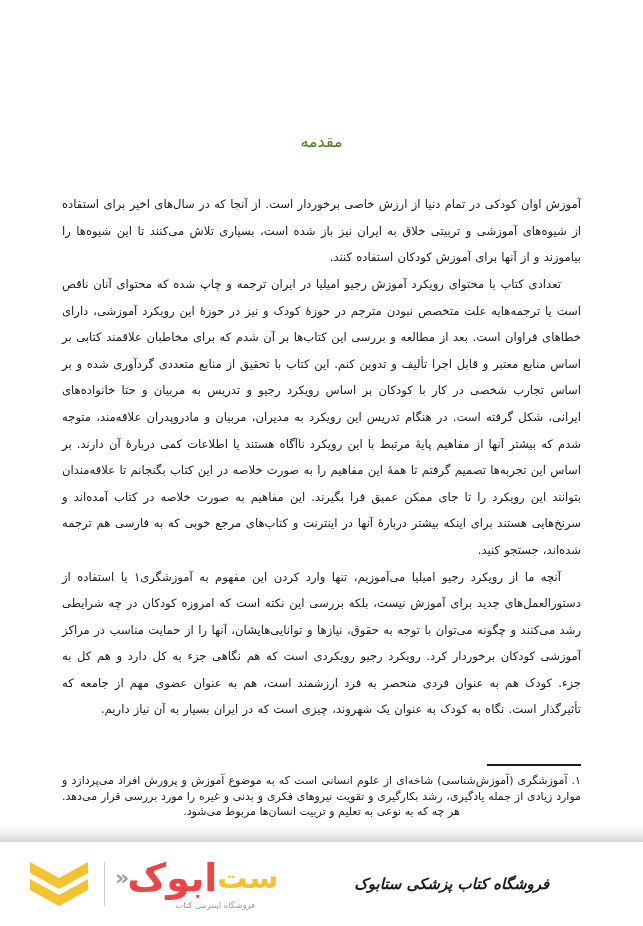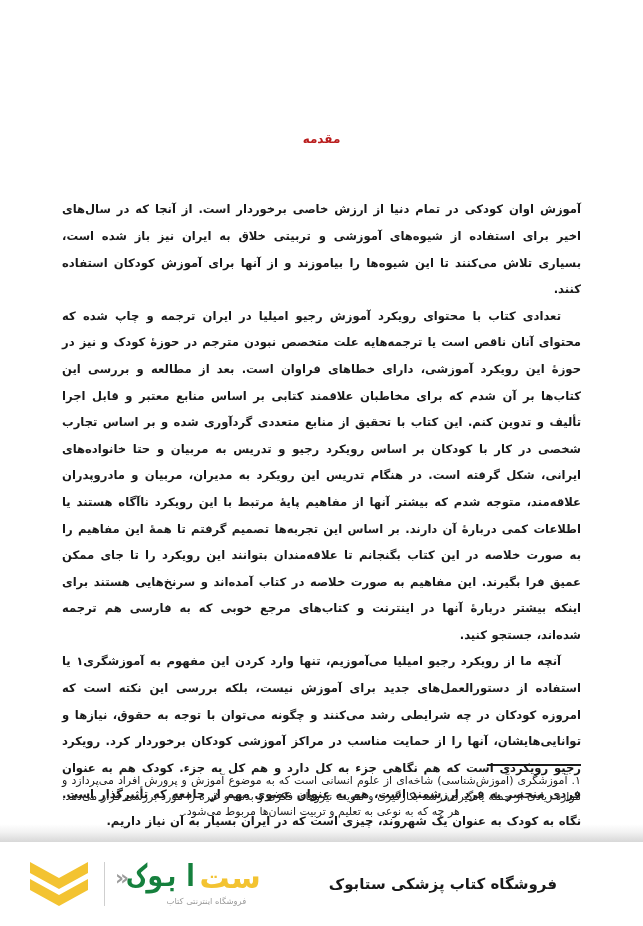--- a/index.html
+++ b/index.html
@@ -30,30 +30,29 @@
     flex: 0 0 824px;
     height: 824px;
     background: #ffffff;
     padding: 0 62px;
     direction: rtl;
   }
 
   .doc-title {
     margin-top: 132px;
     text-align: center;
-    color: #b91c1c;
-    font-size: 12px;
-    font-weight: bold;
+    color: #4d7c0f;
+    font-size: 16px;
+    font-weight: normal;
     letter-spacing: 0.3px;
     line-height: 1.2;
   }
 
   .body-block {
-    margin-top: 50px;
-    font-weight: bold;
+    margin-top: 40px;
   }
 
   .para {
     text-align: justify;
     text-align-last: right;
     color: #1a1a1a;
     font-size: 11.6px;
     line-height: 26.6px;
     word-spacing: 0.5px;
   }
@@ -111,20 +110,21 @@
     direction: rtl;
     padding-left: 6px;
   }
 
   .footer-fa {
     font-size: 15px;
     color: #1a1a1a;
     font-weight: bold;
     line-height: 1.35;
     letter-spacing: 0.2px;
+    font-style: italic;
   }
 
   .footer-url {
     margin-top: 4px;
     font-size: 20px;
     font-weight: bold;
     letter-spacing: 3.6px;
     color: #111111;
     direction: ltr;
     font-family: "Liberation Sans", sans-serif;
@@ -175,25 +175,24 @@
   }
 
   .brand-name .seg-a {
     color: #f3c331;
     font-size: 30px;
     font-weight: bold;
     letter-spacing: -1px;
   }
 
   .brand-name .seg-b {
-    color: #15803d;
-    font-size: 30px;
+    color: #ef4444;
+    font-size: 38px;
     font-weight: bold;
     letter-spacing: -1px;
-    font-family: Liberation Mono, monospace;
   }
 
   .brand-chev {
     color: #9b9b9b;
     font-size: 22px;
     font-weight: bold;
     margin-right: 1px;
     letter-spacing: -3px;
   }
 

